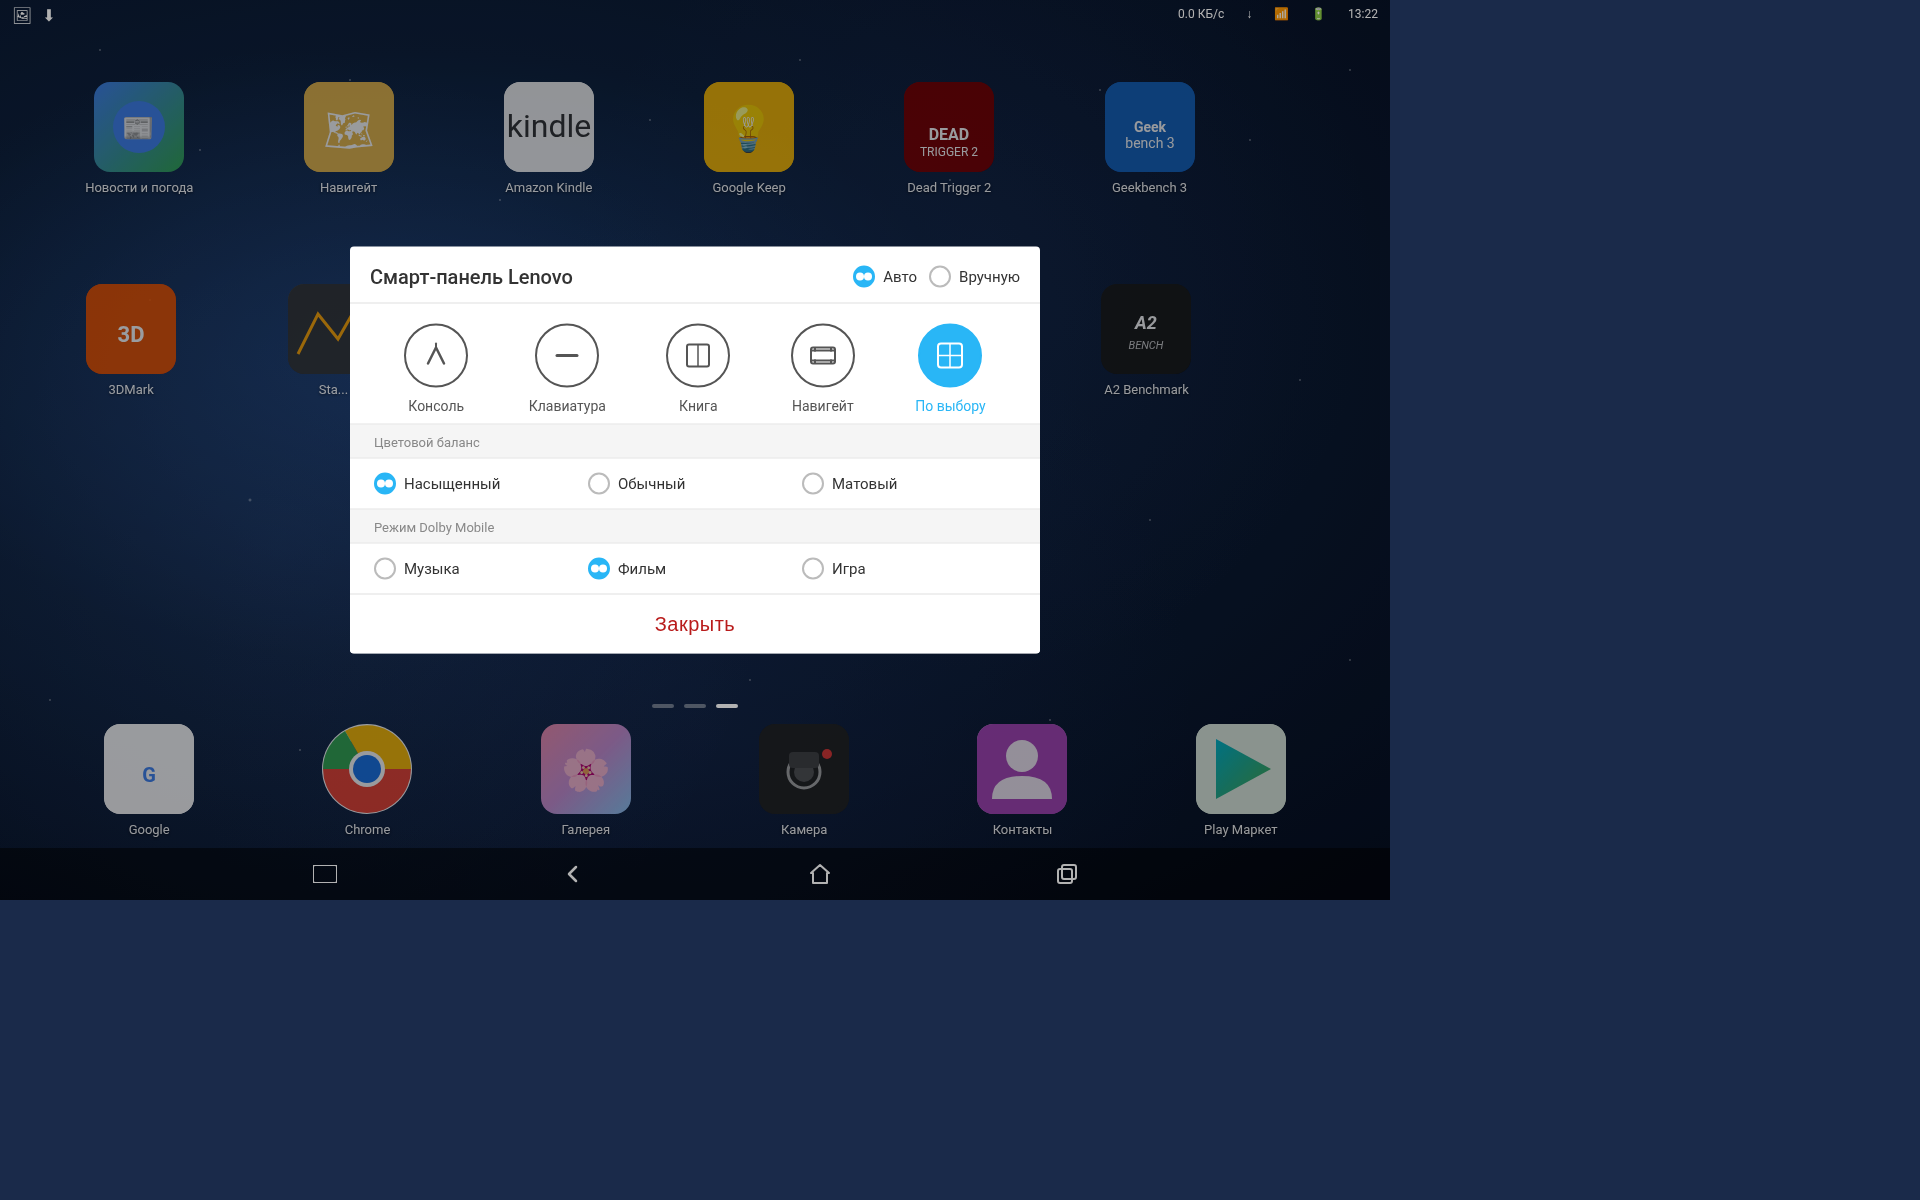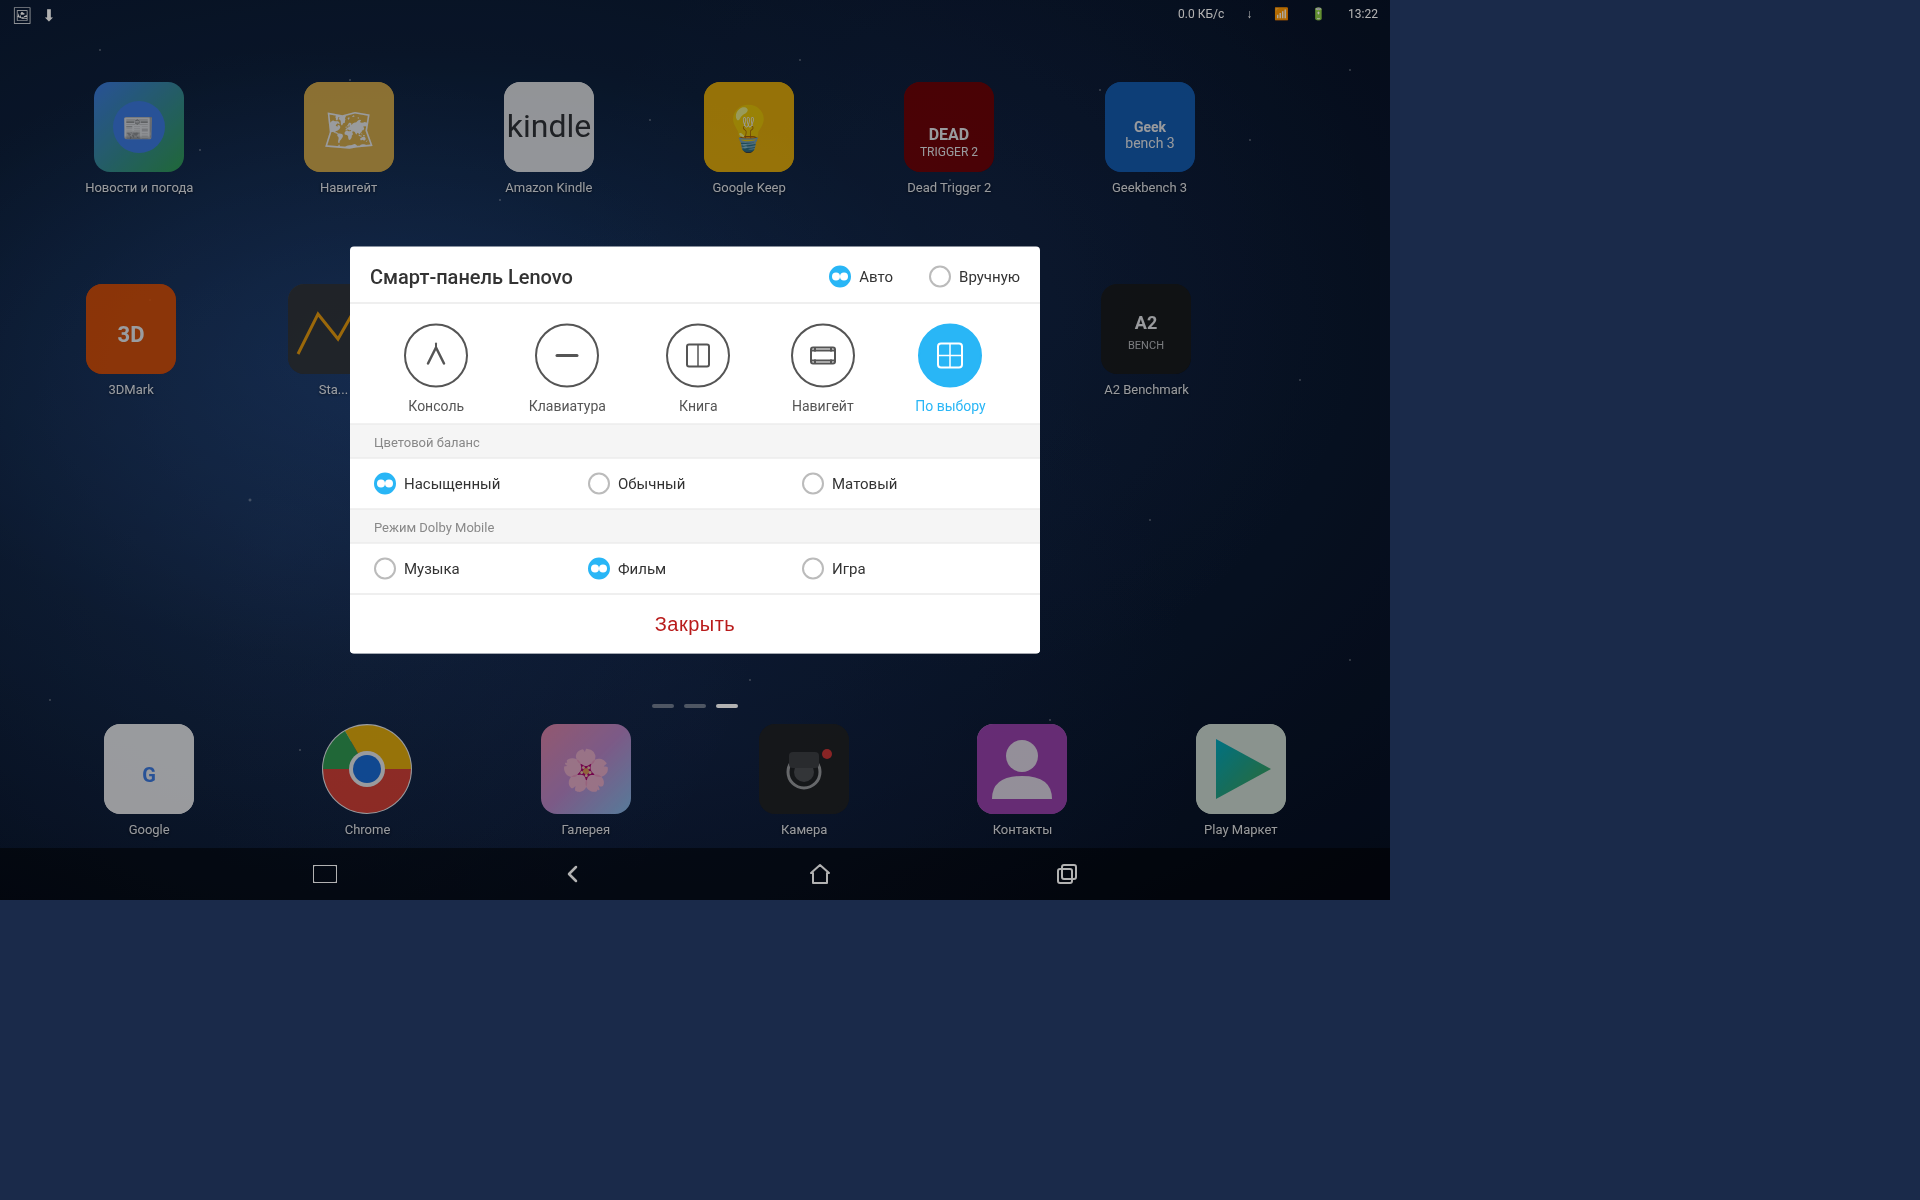--- a/index.html
+++ b/index.html
@@ -180,21 +180,21 @@
 
     .dialog-title {
       font-size: 20px;
       font-weight: 500;
       color: #333;
     }
 
     .dialog-header-right {
       display: flex;
       align-items: center;
-      gap: 36px;
+      gap: 12px;
     }
 
     .radio-option {
       display: flex;
       align-items: center;
       gap: 8px;
       cursor: pointer;
     }
 
     .radio-circle {
@@ -452,21 +452,21 @@
     <div class="app-icon" style="background:linear-gradient(135deg,#1a3a8a,#0a1a60);border-radius:16px;display:flex;align-items:center;justify-content:center;">
       <svg width="90" height="90" viewBox="0 0 90 90">
           <rect width="90" height="90" rx="16" fill="#1a3a8a"></rect>
           <text x="45" y="58" text-anchor="middle" font-size="28" fill="white">⚔</text>
         </svg>
     </div>
     <span class="app-label">...at 5</span>
   </div>
 
   <div class="app-item">
-    <div class="app-icon" style="background:linear-gradient(135deg,#212121,#111);border-radius:16px;display:flex;align-items:center;justify-content:center;">
+    <div class="app-icon" style="background:linear-gradient(135deg,#212121,#111);border-radius:16px;display:flex;align-items:center;justify-content:center;font-style:italic;">
       <svg width="90" height="90" viewBox="0 0 90 90">
           <rect width="90" height="90" rx="16" fill="#1a1a1a"></rect>
           <text x="45" y="45" text-anchor="middle" font-size="18" fill="white" font-weight="bold">A2</text>
           <text x="45" y="65" text-anchor="middle" font-size="11" fill="#ccc">BENCH</text>
         </svg>
     </div>
     <span class="app-label">A2 Benchmark</span>
   </div>
 
   <div class="app-item" style="opacity:0;"></div>

